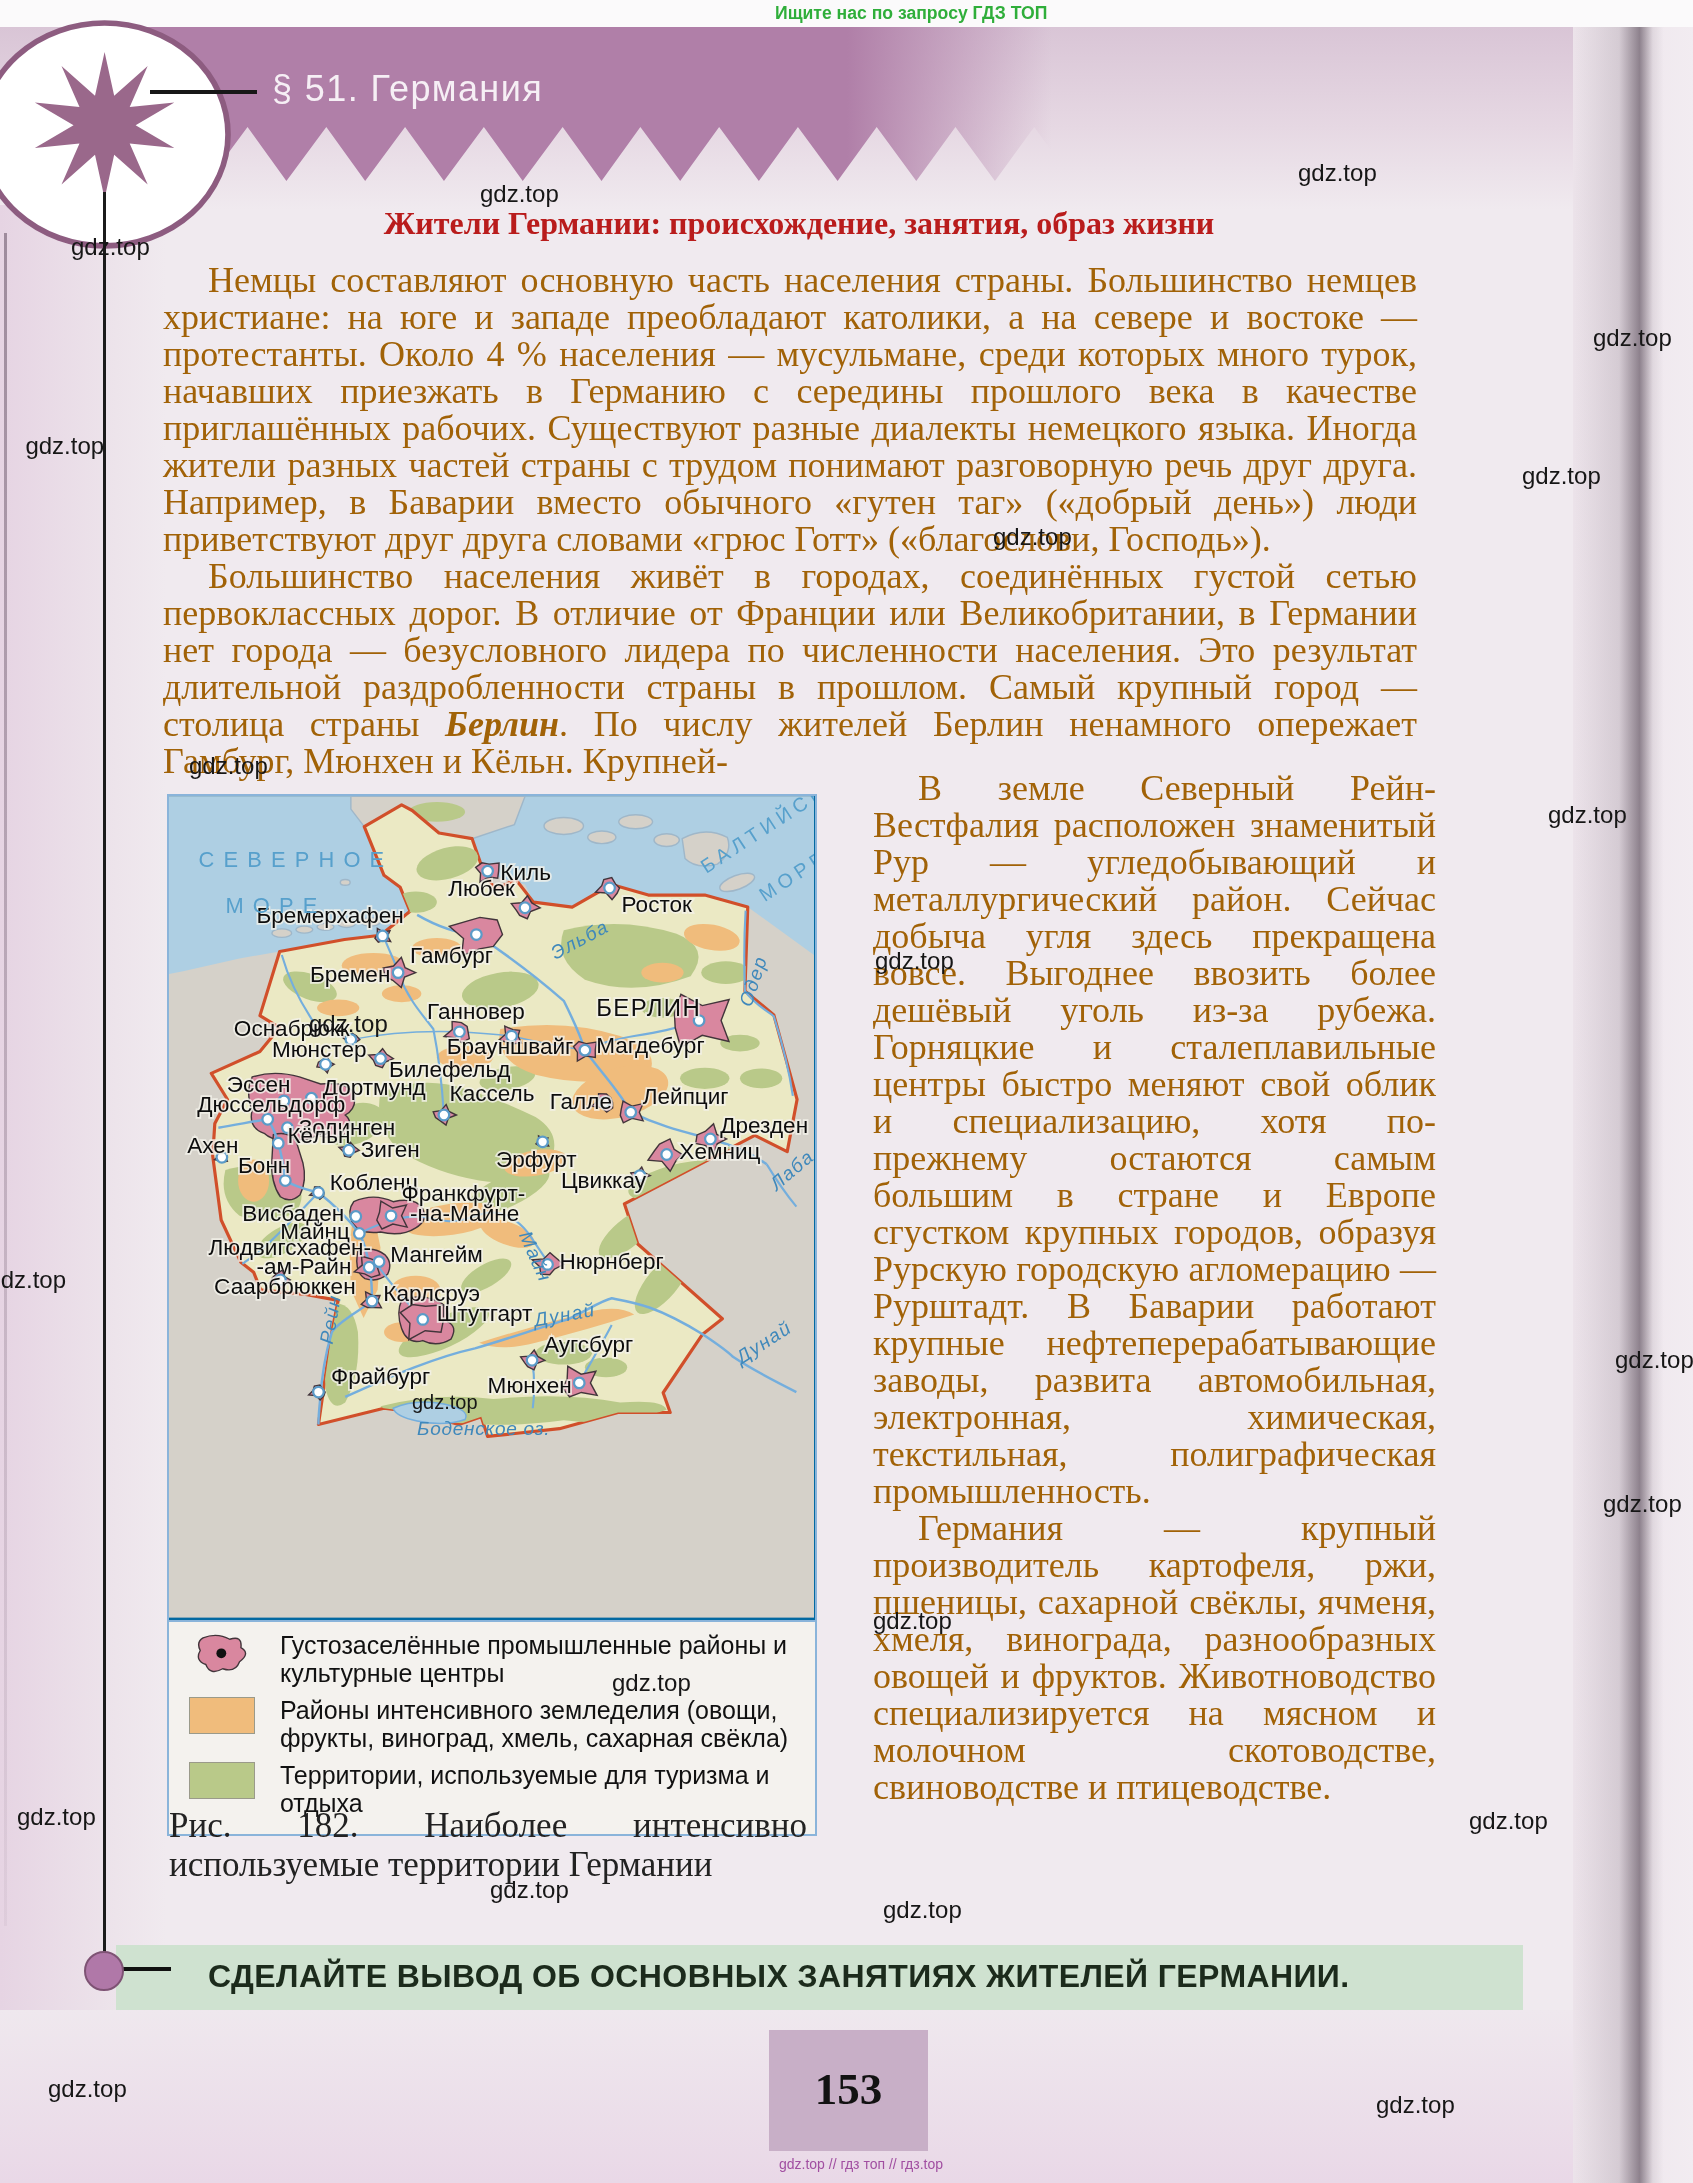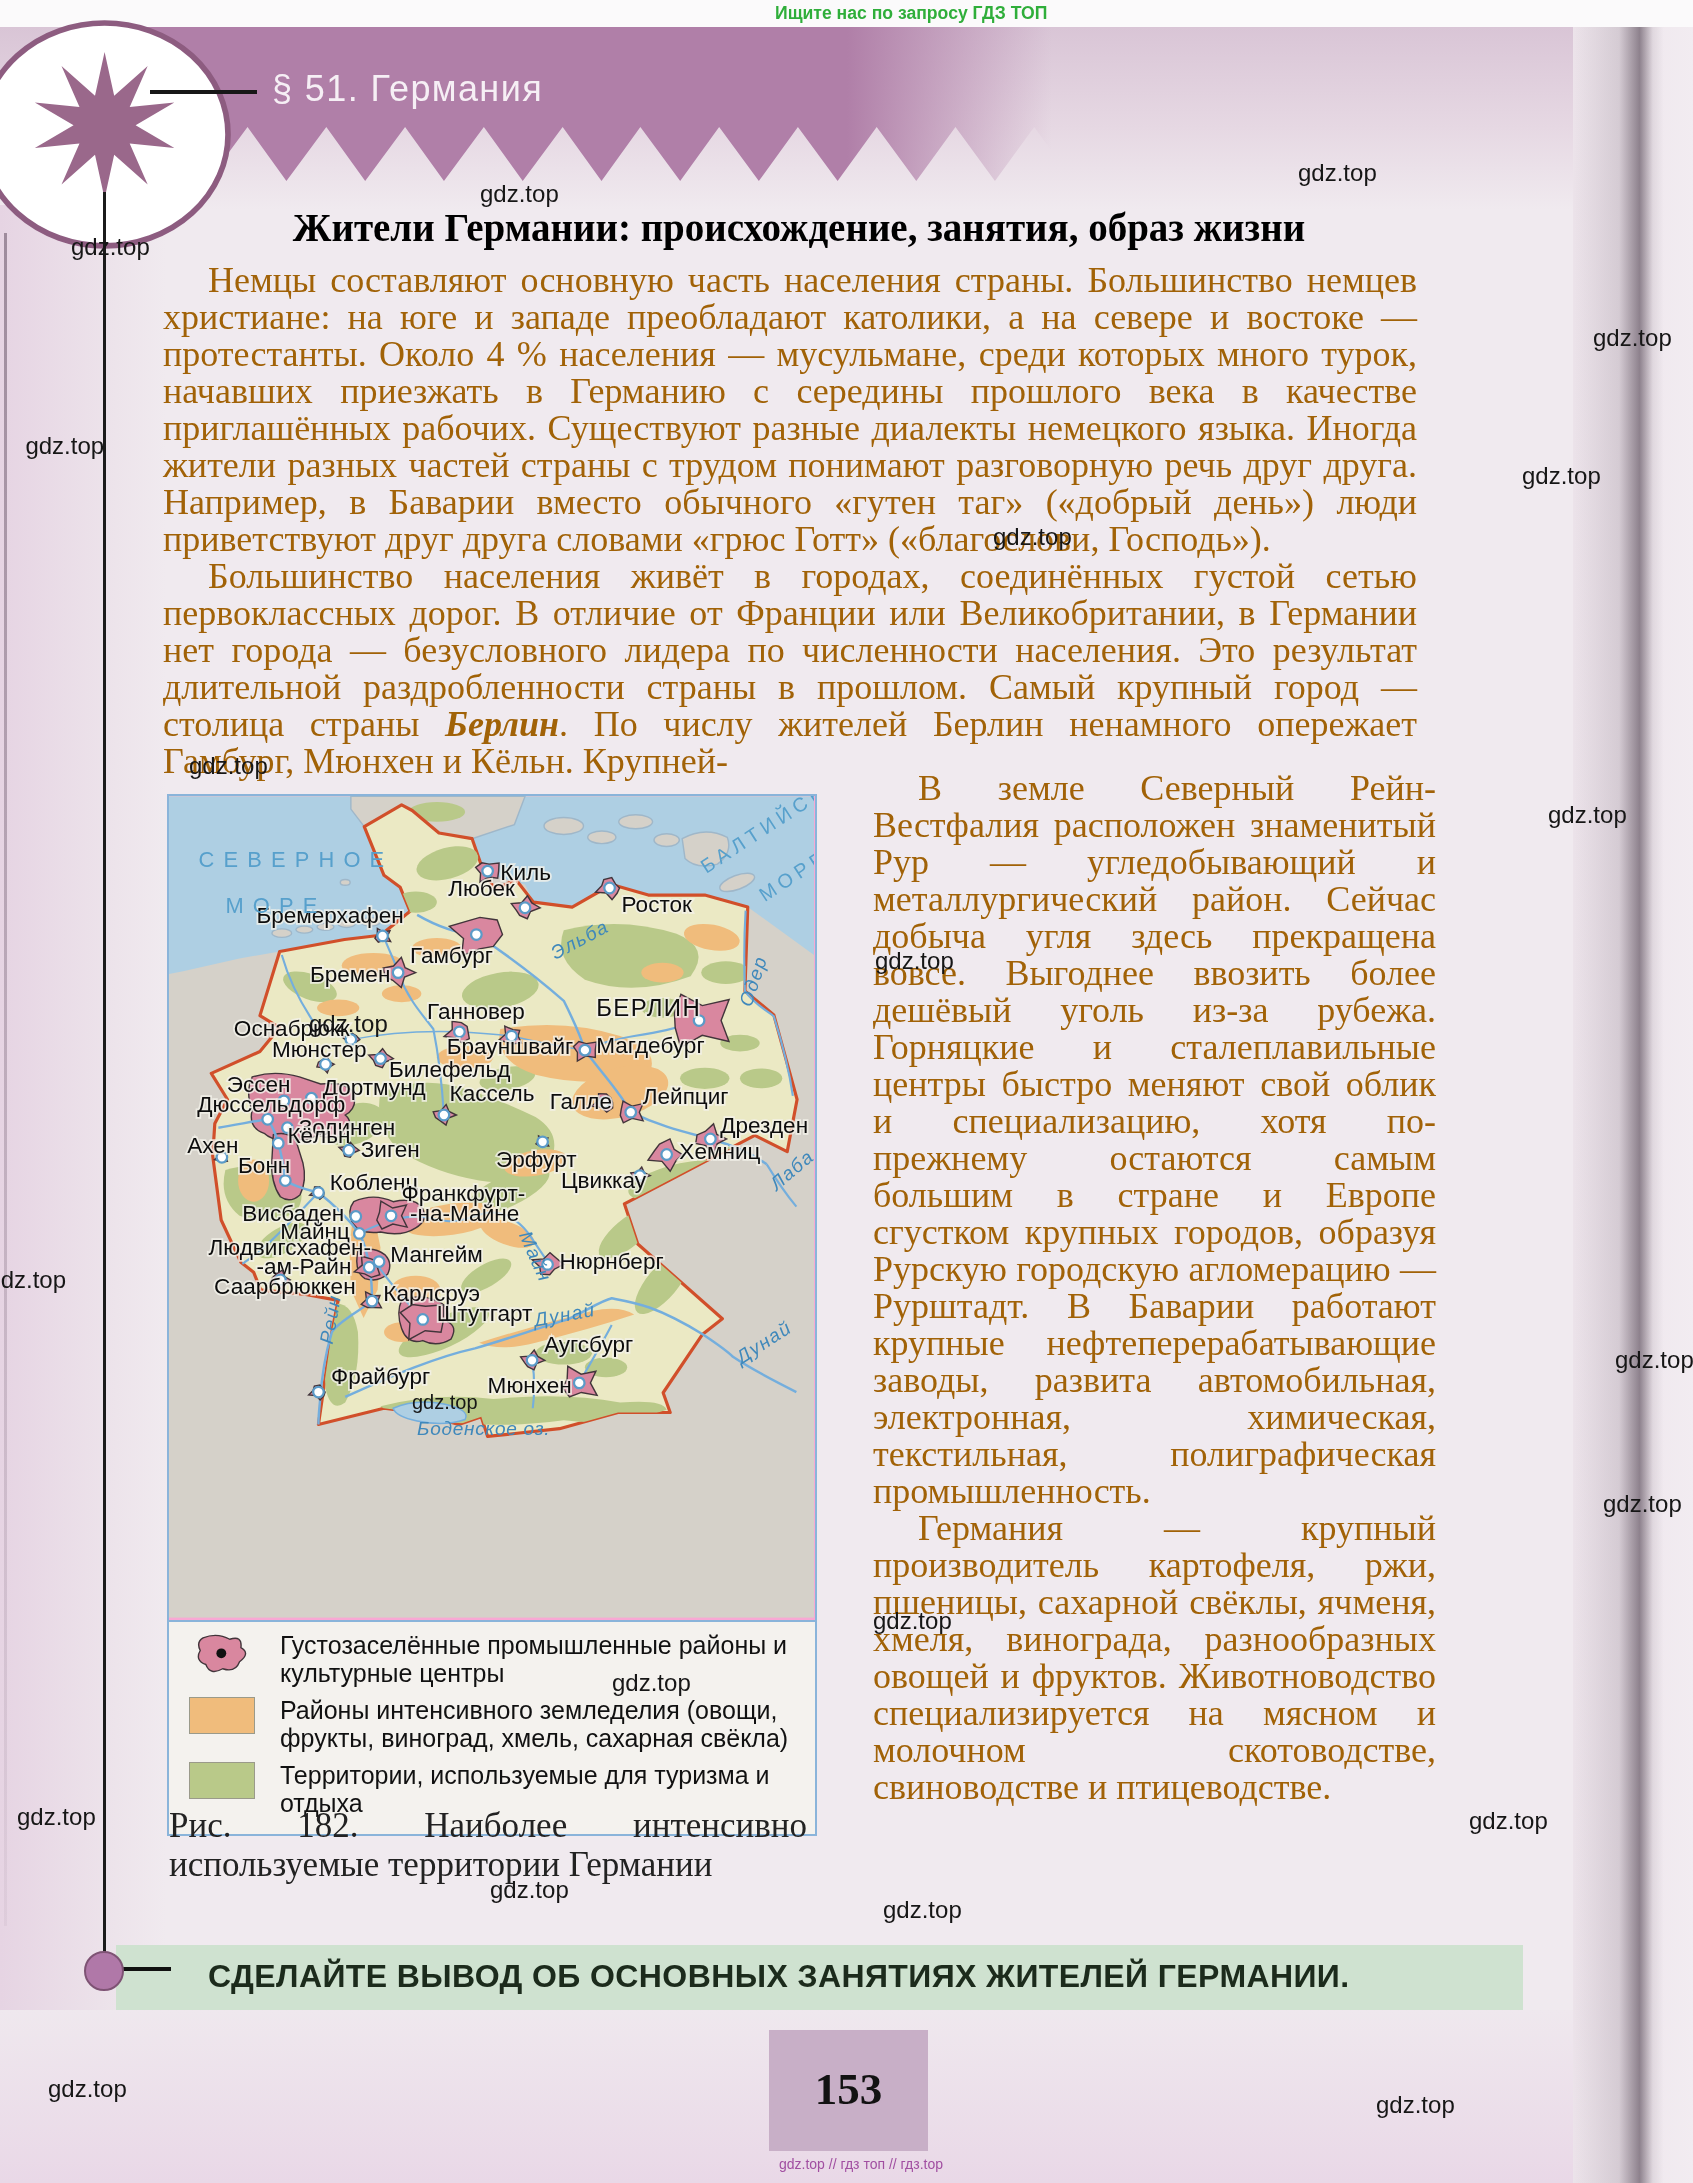--- a/index.html
+++ b/index.html
@@ -28,30 +28,30 @@
         clip-path:polygon(0 0,100% 0,100% 65%,96.15% 100%,92.3% 65%,88.46% 100%,84.6% 65%,80.77% 100%,76.9% 65%,73.08% 100%,69.2% 65%,65.38% 100%,61.5% 65%,57.69% 100%,53.8% 65%,50% 100%,46.2% 65%,42.3% 100%,38.5% 65%,34.6% 100%,30.8% 65%,26.9% 100%,23.1% 65%,19.2% 100%,15.4% 65%,11.5% 100%,7.7% 65%,3.8% 100%,0 65%);}
   .hdr-line{left:150px;top:90px;width:107px;height:3.5px;background:#171717;}
   .hdr-title{left:272px;top:68px;color:#f6eff5;font-family:"Liberation Sans",sans-serif;
              font-size:36px;letter-spacing:1.4px;}
   .vline{left:103px;top:192px;width:2.8px;height:1764px;background:#1b1b1b;}
   .connector{left:103px;top:1967px;width:68px;height:3.5px;background:#111;}
   .circle{left:84px;top:1951px;width:40px;height:40px;border-radius:50%;
           background:#b078a8;border:2.1px solid #7e5374;box-sizing:border-box;}
 
   
-  .art-title{left:166px;top:205px;width:1266px;text-align:center;font-weight:bold;font-size:39px;color:#000000;}
+  .art-title{left:166px;top:205px;width:1266px;text-align:center;font-weight:bold;font-size:32px;color:#b91c1c;}
   .bodytext{font-size:36px;line-height:37px;color:#a16207;text-align:justify;}
   .bodytext p{margin:0;text-indent:45px;}
   .block-top{left:163px;top:262px;width:1254px;}
   .col-right{left:873px;top:770px;width:563px;}
   .col-right p.cont{text-indent:0;}
   .b-it{font-weight:bold;font-style:italic;}
 
   
-  .figure{left:167px;top:794px;width:650px;border:2.1px solid #8ab4da;box-sizing:border-box;background:#f9a8d4;}
+  .figure{left:167px;top:794px;width:650px;border:2.1px solid #8ab4da;box-sizing:border-box;background:#0369a1;}
   .legend{border-top:2.1px solid #8ab4da;padding:10px 7px 7px 20px;background:#f4f2ee;}
   .leg-row{display:flex;align-items:flex-start;margin-bottom:10px;}
   .leg-sw{flex:0 0 71px;margin-right:20px;}
   .leg-rect{width:66px;height:37px;border:1.4px solid #9a9a8a;box-sizing:border-box;}
   .leg-orange{background:#f0bc7c;}
   .leg-green{background:#b9c989;}
   .leg-text{font-family:"Liberation Sans",sans-serif;font-size:25px;line-height:27.5px;color:#111;}
   .caption{left:169px;top:1806px;width:638px;font-size:35px;line-height:39px;color:#222;text-align:justify;}
 
   

